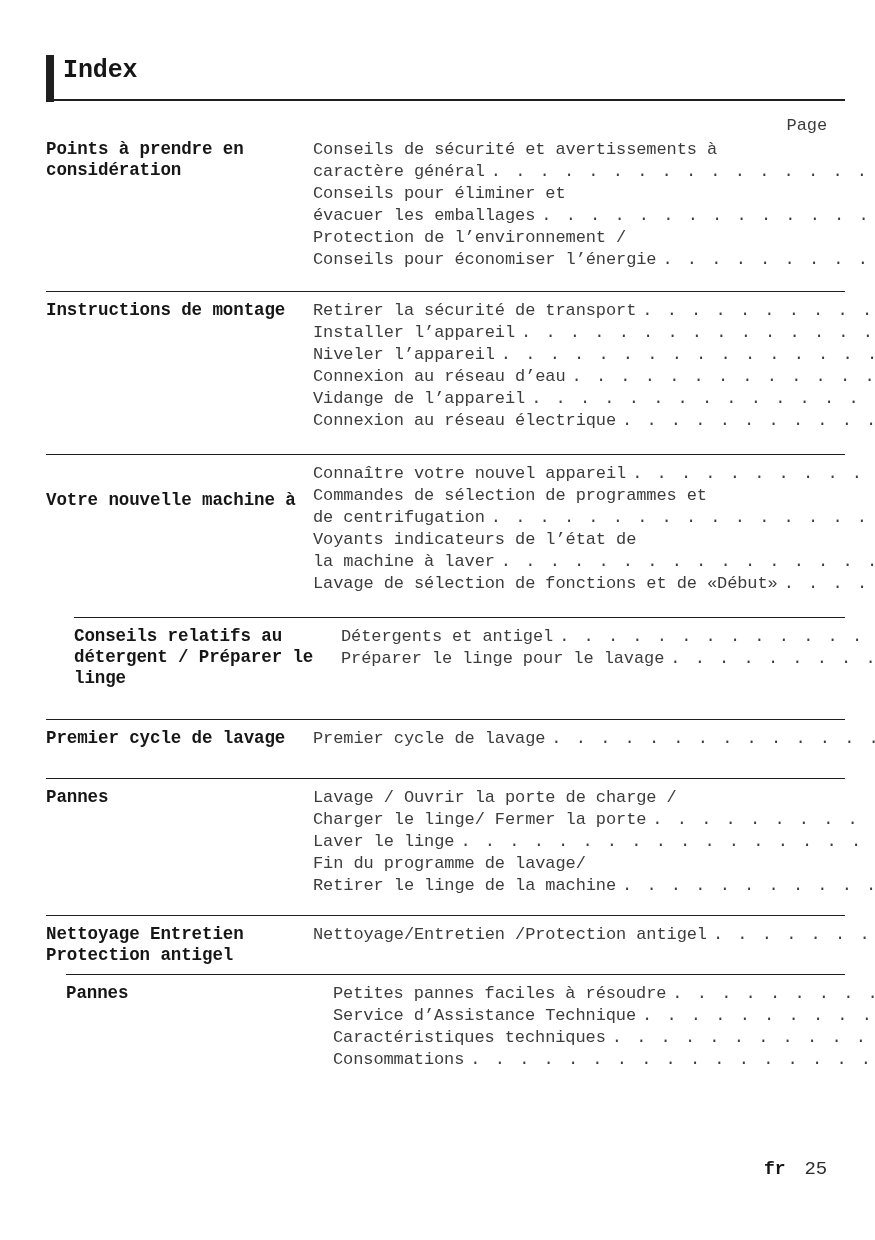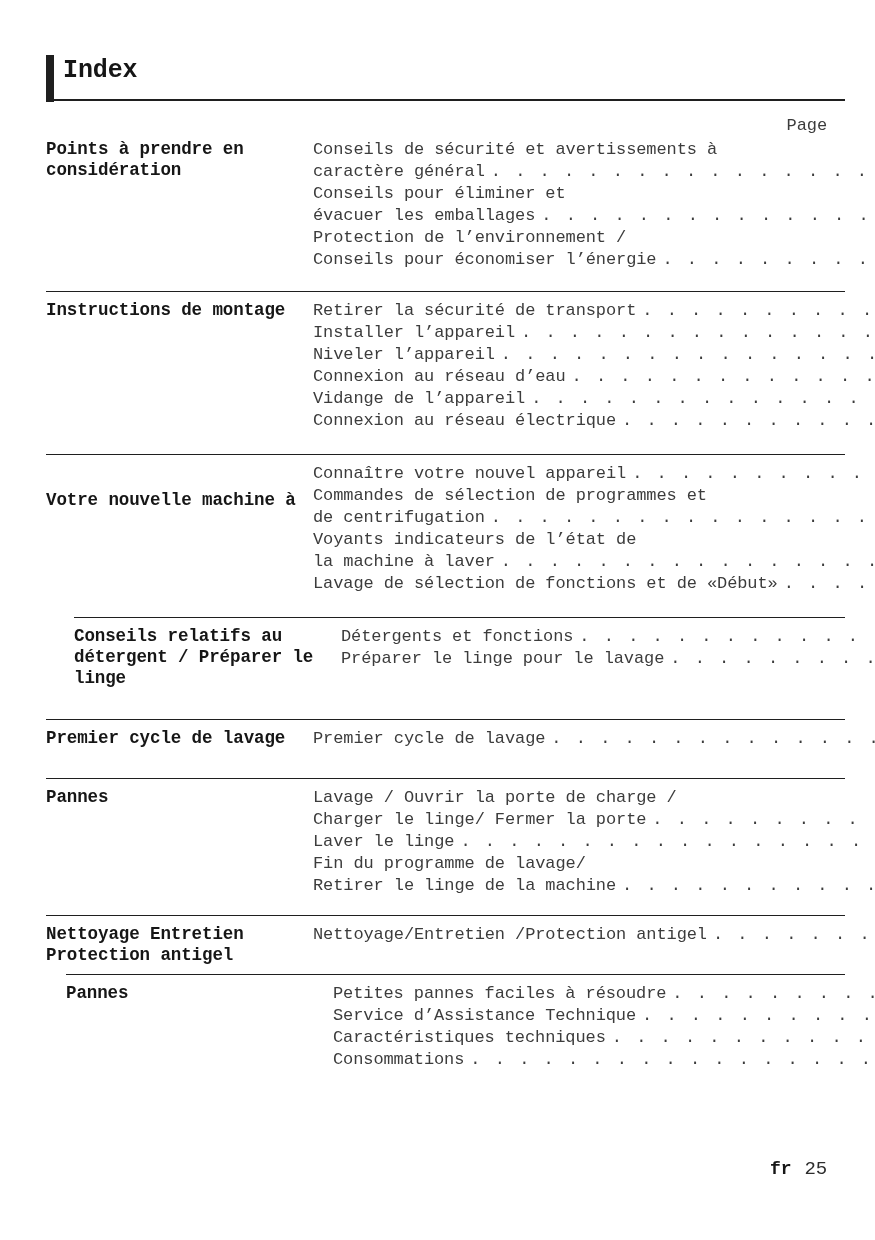--- a/index.html
+++ b/index.html
@@ -97,21 +97,21 @@
     content:". . . . . . . . . . . . . . . . . . . . . . . . . . . . . . . . . . . . . . . . . . . . . . . . . . . . . . . . . . . . . . . . . . . .";
   }
   
   .page-footer{
     position:absolute;
     top:1158px;right:48px;
     display:flex;align-items:flex-start;
     font-size:18px;line-height:22px;
   }
   .footer-lang{font-weight:bold;color:var(--color-title);}
-  .footer-num{margin-left:13px;color:#2e2e2e;font-size:19px;}
+  .footer-num{margin-left:19px;color:#2e2e2e;font-size:19px;}
 </style>
 </head>
 <body>
 
 <div class="page">
   <div class="content">
 
     <header class="index-header">
       <span class="index-bar"></span>
       <h1 class="index-title">Index</h1>
@@ -241,21 +241,21 @@
     </section>
 
     <section class="toc-section ruled pb30">
       <div class="col-title">
         <div>Conseils relatifs au</div>
         <div>détergent / Préparer le linge</div>
       </div>
       <div class="col-entries">
         <div class="entry">
           <div class="eline final">
-            <span class="etext">Détergents et fonctions</span>
+            <span class="etext">Détergents et antigel</span>
             <span class="dots"></span>
 
           </div>
         </div>
         <div class="entry">
           <div class="eline final">
             <span class="etext">Préparer le linge pour le lavage</span>
             <span class="dots"></span>
 
           </div>

